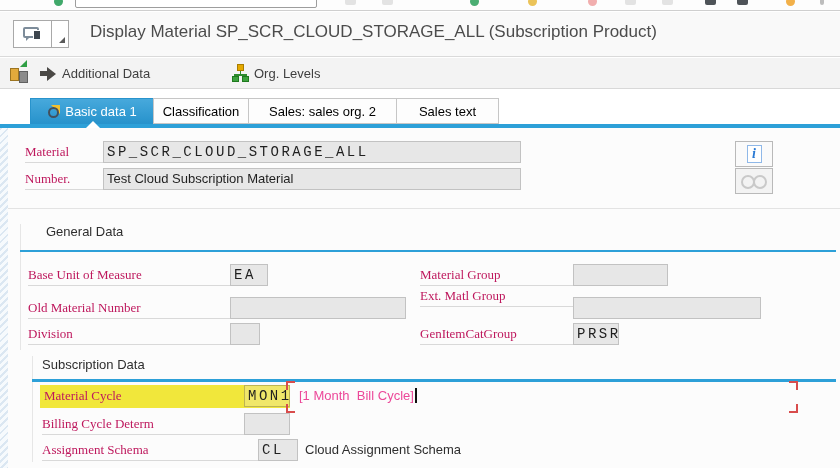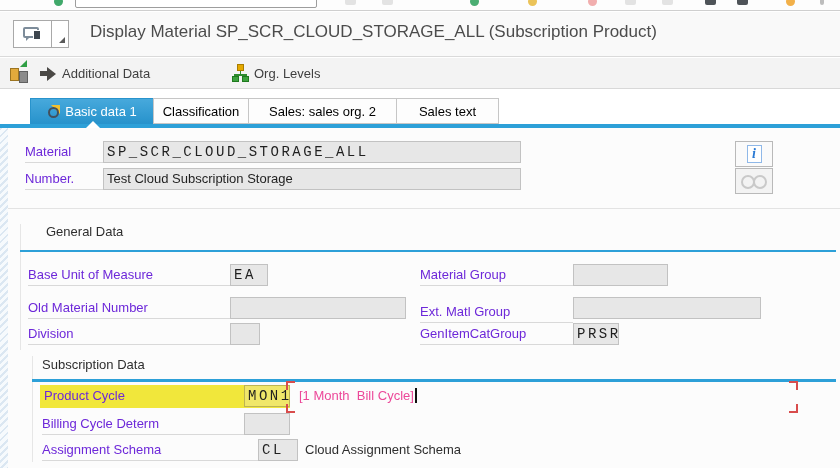--- a/index.html
+++ b/index.html
@@ -64,22 +64,22 @@
     border-radius:50%; border:2px solid #44505c; background:transparent; }
   .bluebar { position:absolute; left:0; top:124px; width:840px; height:4px; background:#2da0d8; }
   .notch { position:absolute; left:86px; top:121px; width:0; height:0; border-left:7px solid transparent;
     border-right:7px solid transparent; border-bottom:7px solid #fff; z-index:3; }
 
   
   .content { position:absolute; left:0; top:128px; width:840px; height:340px; background:#fcfcfc; }
   .leftstripe { position:absolute; left:0; top:128px; width:8px; height:340px;
     background:repeating-linear-gradient(135deg,#dbe7f2 0 2px,#f6fafd 2px 5px); }
 
-  .lbl, .lblcell { position:absolute; height:22px; line-height:22px; font-size:13px; color:#6d28d9;
-    white-space:nowrap; }
+  .lbl, .lblcell { position:absolute; height:22px; line-height:22px; font-size:13px; color:#be185d;
+    white-space:nowrap;font-family:Liberation Serif, serif; }
   .lblcell { border-bottom:1px solid #d9d9d9; }
   .fld { position:absolute; height:22px; background:#e7e7e7; border:1px solid #c2c2c2;
     font-size:13px; line-height:20px; color:#1f1f1f; padding:0 3px; white-space:nowrap; overflow:hidden; }
   .fld.mono { font-family:"Liberation Mono", monospace; font-size:14px; letter-spacing:2.5px; }
   .grouptitle { position:absolute; font-size:13px; color:#2e2e2e; white-space:nowrap; }
   .groupline { position:absolute; height:2px; background:#2da0d8; }
   .groupleft { position:absolute; width:1px; background:#e6e6e6; }
   .divider { position:absolute; left:8px; top:208px; width:832px; height:1px; background:#e3e3e3; }
 
   .sq-btn { position:absolute; left:735px; width:38px; height:26px; background:#fafafa;
@@ -171,21 +171,21 @@
 </div>
 <div class="bluebar"></div>
 <div class="notch"></div>
 
 <div class="content"></div>
 <div class="leftstripe"></div>
 
 <div class="lblcell" style="left:25px;top:141px;width:78px;">Material</div>
 <div class="fld mono" style="left:103px;top:141px;width:418px;">SP_SCR_CLOUD_STORAGE_ALL</div>
 <div class="lblcell" style="left:25px;top:168px;width:78px;">Number.</div>
-<div class="fld" style="left:103px;top:168px;width:418px;">Test Cloud Subscription Storage</div>
+<div class="fld" style="left:103px;top:168px;width:418px;">Test Cloud Subscription Material</div>
 
 <div class="sq-btn" style="top:141px;">
   <span class="ibox">i</span>
 </div>
 <div class="sq-btn" style="top:168px;background:#f3f3f3;">
   <span class="binoc"></span>
 </div>
 
 <div class="divider"></div>
 
@@ -193,34 +193,34 @@
 <div class="grouptitle" style="left:46px;top:224px;">General Data</div>
 <div class="groupline" style="left:20px;top:250px;width:816px;"></div>
 
 <div class="lblcell" style="left:28px;top:264px;width:202px;">Base Unit of Measure</div>
 <div class="fld mono" style="left:230px;top:264px;width:38px;">EA</div>
 <div class="lblcell" style="left:420px;top:264px;width:153px;">Material Group</div>
 <div class="fld" style="left:573px;top:264px;width:95px;"></div>
 
 <div class="lblcell" style="left:28px;top:297px;width:202px;">Old Material Number</div>
 <div class="fld" style="left:230px;top:297px;width:176px;"></div>
-<div class="lblcell" style="left:420px;top:301px;width:153px;">Ext. Matl Group</div>
+<div class="lblcell" style="left:420px;top:285px;width:153px;">Ext. Matl Group</div>
 <div class="fld" style="left:573px;top:297px;width:188px;"></div>
 
 <div class="lblcell" style="left:28px;top:323px;width:202px;">Division</div>
 <div class="fld" style="left:230px;top:323px;width:30px;"></div>
 <div class="lblcell" style="left:420px;top:323px;width:153px;">GenItemCatGroup</div>
 <div class="fld mono" style="left:573px;top:323px;width:46px;">PRSR</div>
 
 <div class="groupleft" style="left:32px;top:356px;height:106px;"></div>
 <div class="grouptitle" style="left:42px;top:357px;">Subscription Data</div>
 <div class="groupline" style="left:32px;top:379px;width:804px;height:3px;"></div>
 
 <div class="hl-yellow"></div>
-<div class="lbl" style="left:44px;top:385px;">Product Cycle</div>
+<div class="lbl" style="left:44px;top:385px;">Material Cycle</div>
 <div class="fld mono mon1" style="left:244px;top:385px;width:46px;">MON1</div>
 
 <div class="rc tl"></div>
 <div class="rc bl"></div>
 <div class="rc tr"></div>
 <div class="rc br"></div>
 <div class="annot-text"><span>[1 Month  Bill Cycle]</span><span class="cursorbar"></span></div>
 
 <div class="lblcell" style="left:42px;top:413px;width:202px;">Billing Cycle Determ</div>
 <div class="fld" style="left:244px;top:413px;width:46px;"></div>

